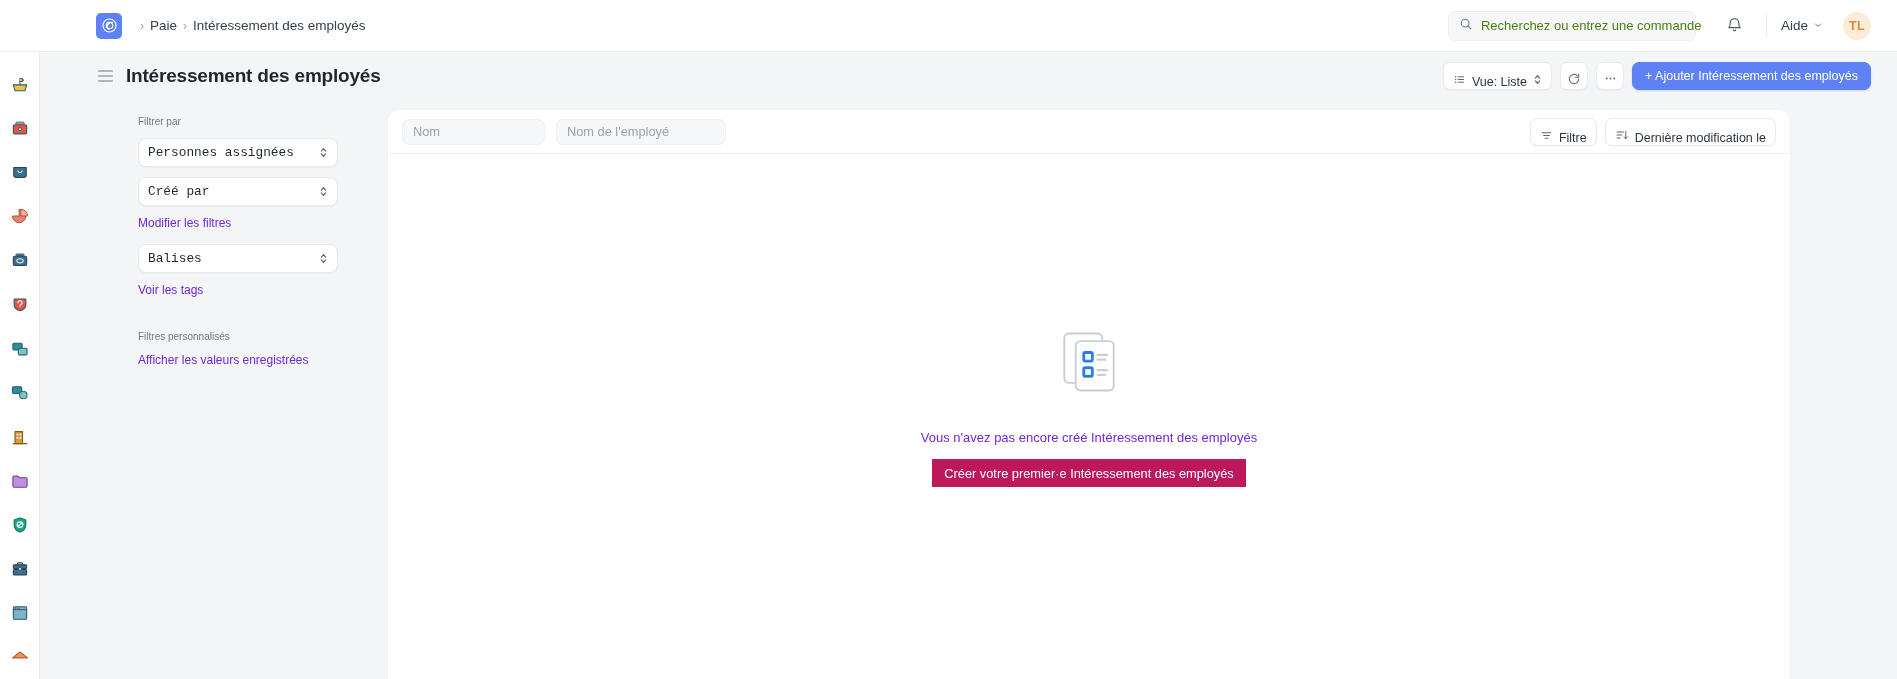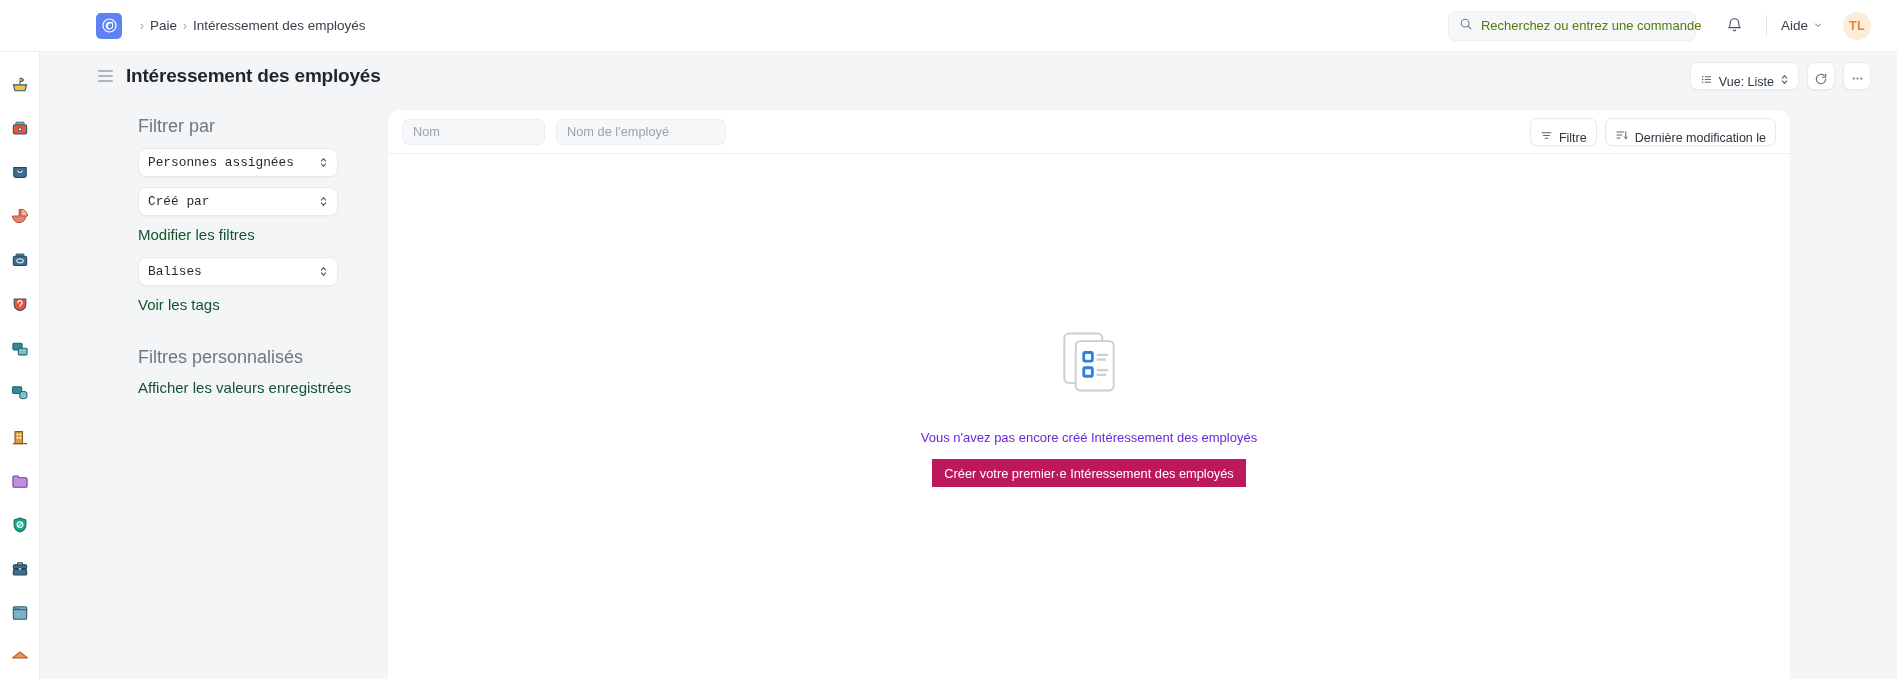--- a/index.html
+++ b/index.html
@@ -91,32 +91,32 @@
     box-shadow: 0 1px 2px rgba(94,129,244,.28);
   }
 
   
   .content { flex: 1; display: flex; min-height: 0; padding: 0 0 0 0; }
 
   .filter-side {
     width: 348px; min-width: 348px;
     padding: 16px 26px 0 98px;
   }
-  .filter-label { font-size: 18px; color: #6d7884; margin-bottom: 11px; }
+  .filter-label { font-size: 10px; color: #6d7884; margin-bottom: 11px; }
   .sel {
     width: 200px; height: 29px; background: #ffffff;
     border: 1px solid #e7eaee; border-radius: 8px;
     display: flex; align-items: center; padding: 0 9px;
     font-size: 12.8px; color: #1f272e; cursor: pointer; margin-bottom: 10px;
     box-shadow: 0 1px 1px rgba(16,24,40,.03);
     position: relative;
     font-family: Liberation Mono, monospace;
   }
   .sel .caret { margin-left: auto; display:flex; flex-direction: column; gap:2px; color:#5a6472; }
-  .lnk { font-size: 15px; color: #14532d; cursor: pointer; display: block; margin-bottom: 14px; }
+  .lnk { font-size: 12px; color: #6d28d9; cursor: pointer; display: block; margin-bottom: 14px; }
   .spacer-24 { height: 20px; }
   .txtinput {
     width: 200px; height: 29px; background: #ffffff;
     border: 1px solid #e7eaee; border-radius: 8px;
     display: flex; align-items: center; padding: 0 9px;
     font-size: 12.8px; color: #9aa3ad; cursor: text; margin-bottom: 10px;
     box-shadow: 0 1px 1px rgba(16,24,40,.03);
   }
 
   
@@ -358,20 +358,21 @@
           <div class="btn icon-only">
             <span>
               <svg width="15" height="15" viewBox="0 0 24 24" aria-hidden="true">
                 <circle cx="6" cy="12" r="1.5" fill="#5a6472"></circle>
                   <circle cx="12" cy="12" r="1.5" fill="#5a6472"></circle>
                   <circle cx="18" cy="12" r="1.5" fill="#5a6472"></circle>
               </svg>
             </span>
           </div>
 
+          <div class="btn-primary">+ Ajouter Intéressement des employés</div>
         </div>
       </div>
 
       <div class="content">
 
         <div class="filter-side">
           <div class="filter-label">Filtrer par</div>
 
           <div class="sel">
             <span>Personnes assignées</span>

